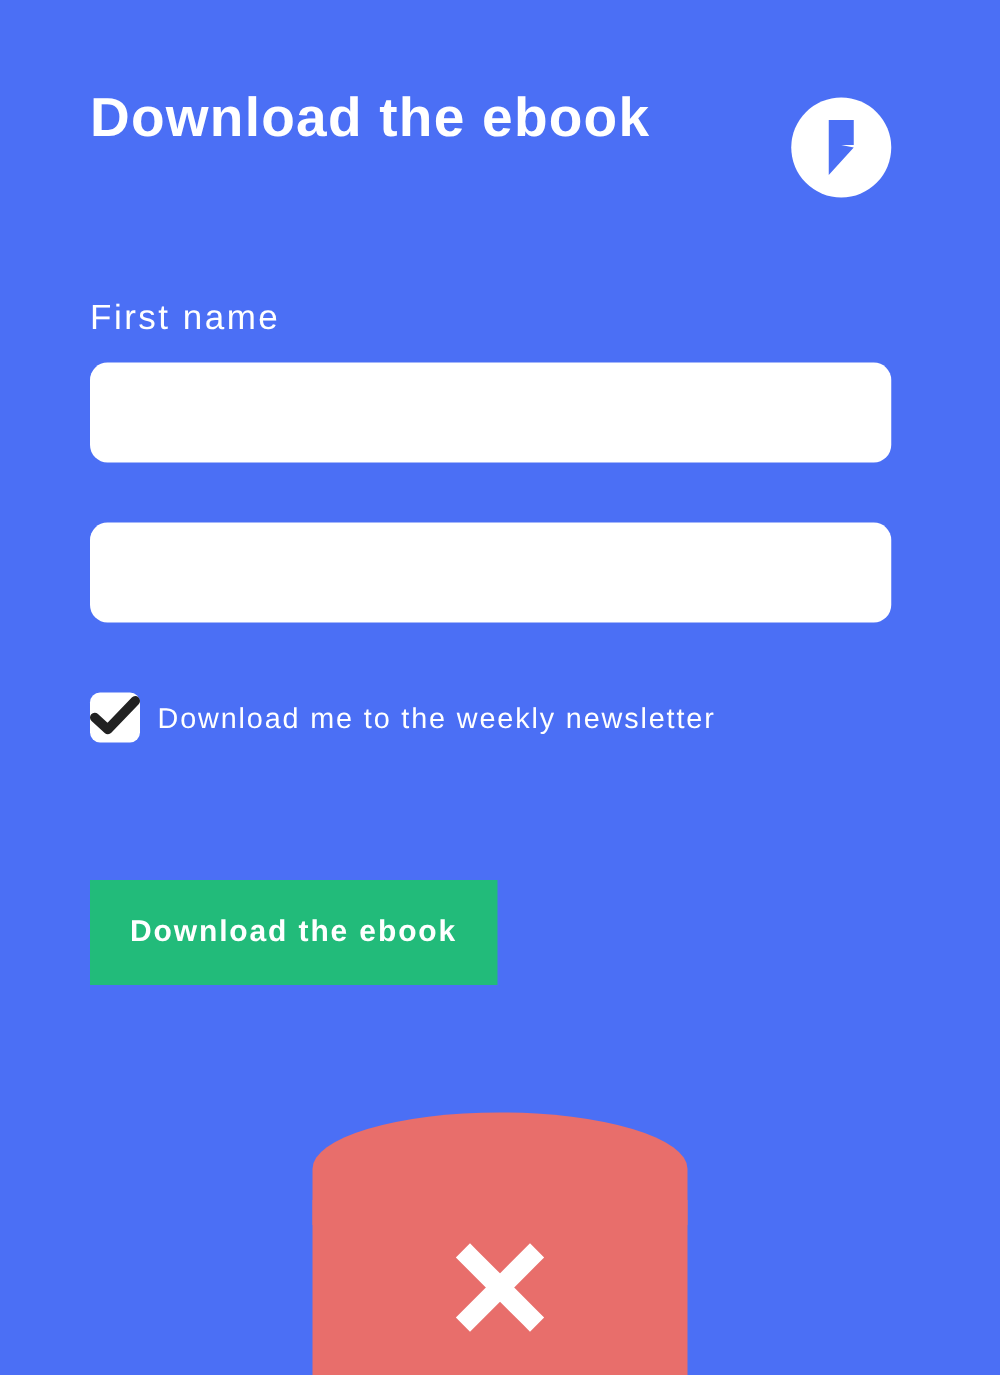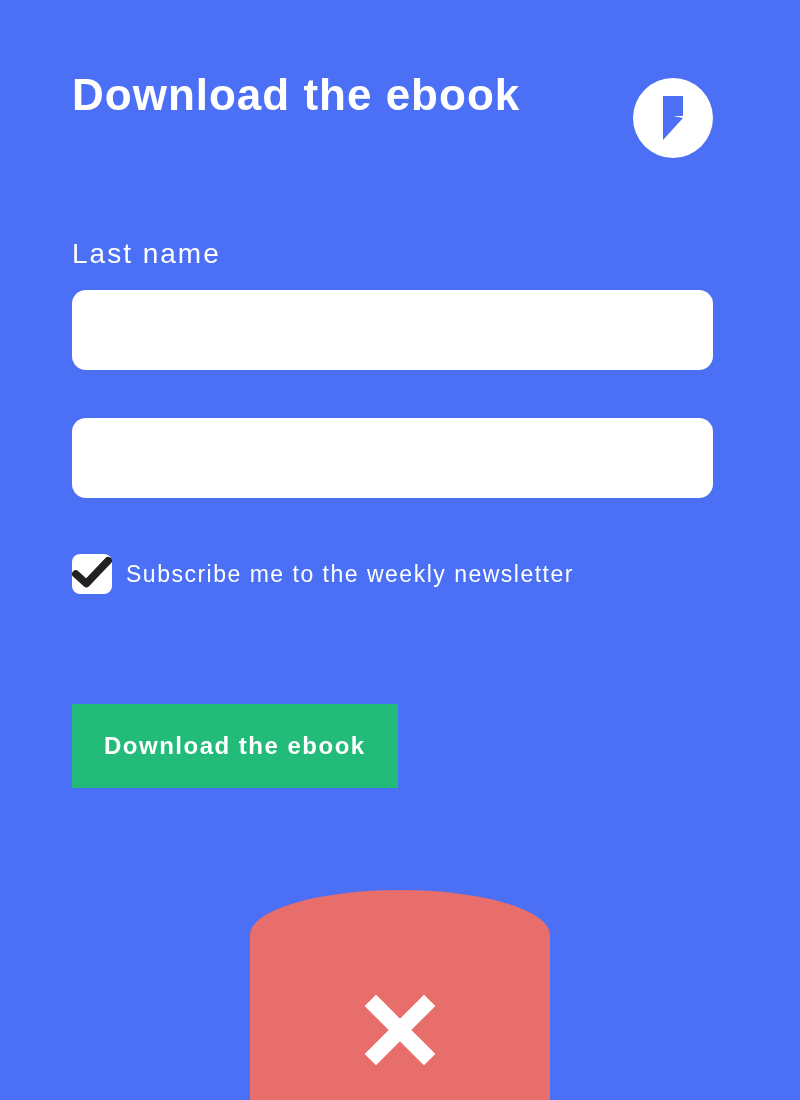--- a/index.html
+++ b/index.html
@@ -132,35 +132,35 @@
   <div class="header">
     <h1 class="title">Download the ebook</h1>
     <div class="logo-circle">
       <svg width="40" height="48" viewBox="0 0 40 48">
         <path d="M 10 2 L 30 2 L 30 22 L 20 22 L 30 24 L 10 46 L 10 24 Z" fill="#4b6ff5"></path>
       </svg>
     </div>
   </div>
 
   <div class="field-group">
-    <label class="field-label">Last name</label>
+    <label class="field-label">First name</label>
     <input type="text" class="text-input" value="" style="">
   </div>
 
   <div class="field-group">
     <input type="text" class="text-input" value="" style="">
   </div>
 
   <div class="checkbox-row">
     <div class="checkbox-box">
       <svg width="42" height="36" viewBox="0 0 42 36">
         <path d="M 4 18 L 15 28 L 38 4" stroke="#222222" stroke-width="8" fill="none" stroke-linecap="round" stroke-linejoin="round"></path>
       </svg>
     </div>
-    <span class="checkbox-label">Subscribe me to the weekly newsletter</span>
+    <span class="checkbox-label">Download me to the weekly newsletter</span>
   </div>
 
   <button class="download-button">Download the ebook</button>
 </div>
 
 <div class="bottom-badge">
   <div class="badge-arch"></div>
   <div class="badge-rect">
     <svg width="76" height="76" viewBox="0 0 76 76">
       <path d="M 14 14 L 62 62 M 62 14 L 14 62" stroke="#ffffff" stroke-width="16" stroke-linecap="square"></path>

